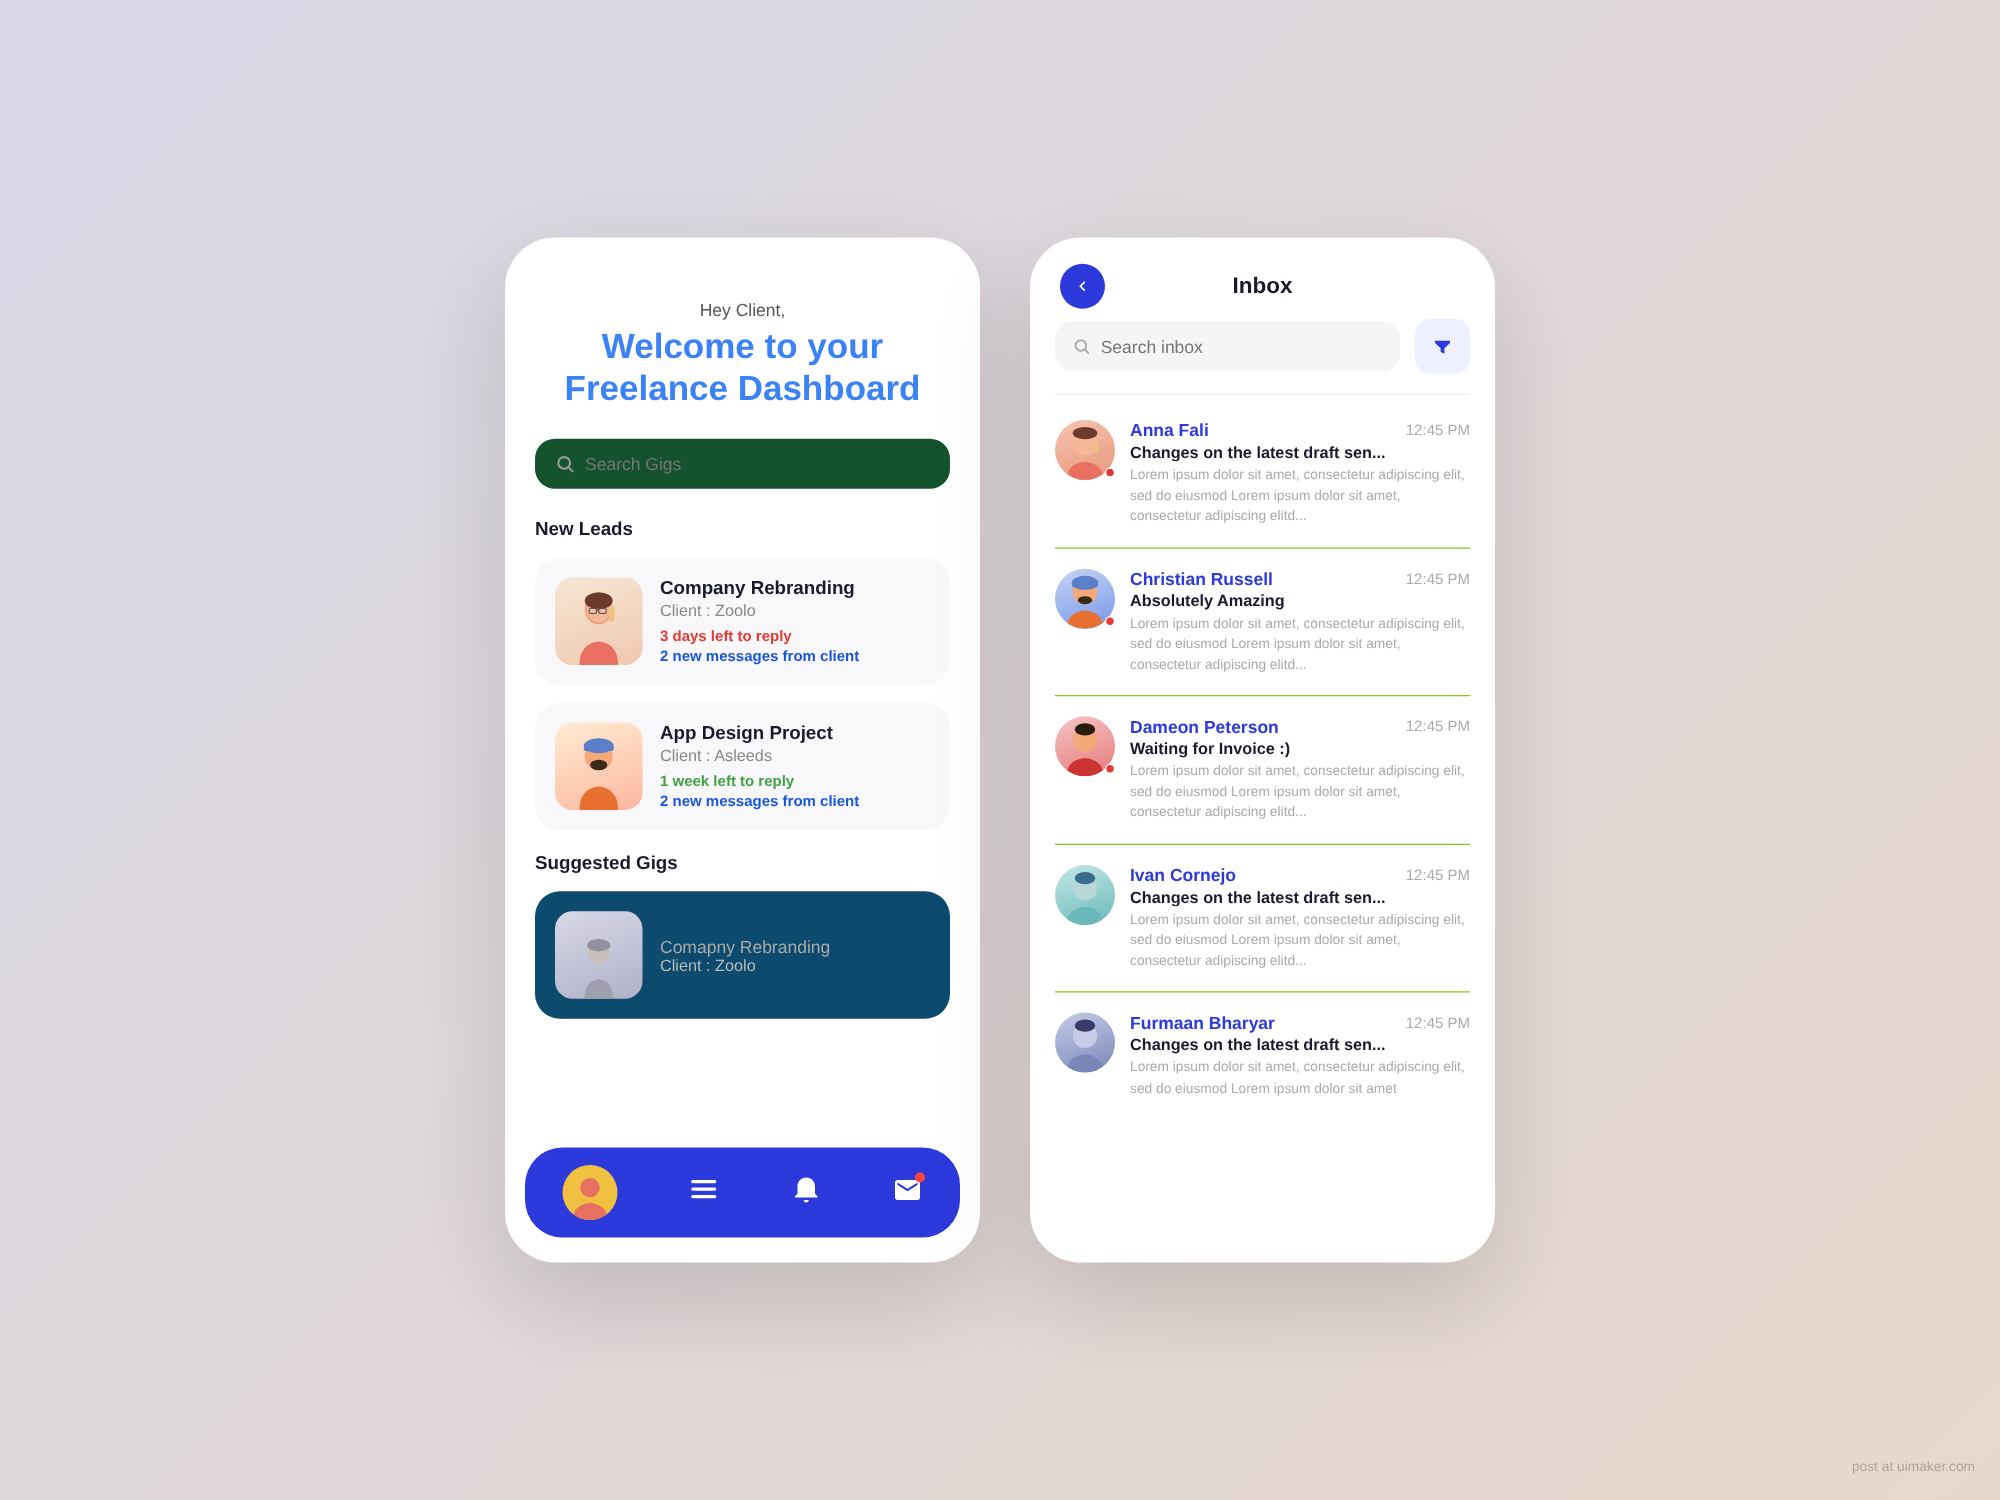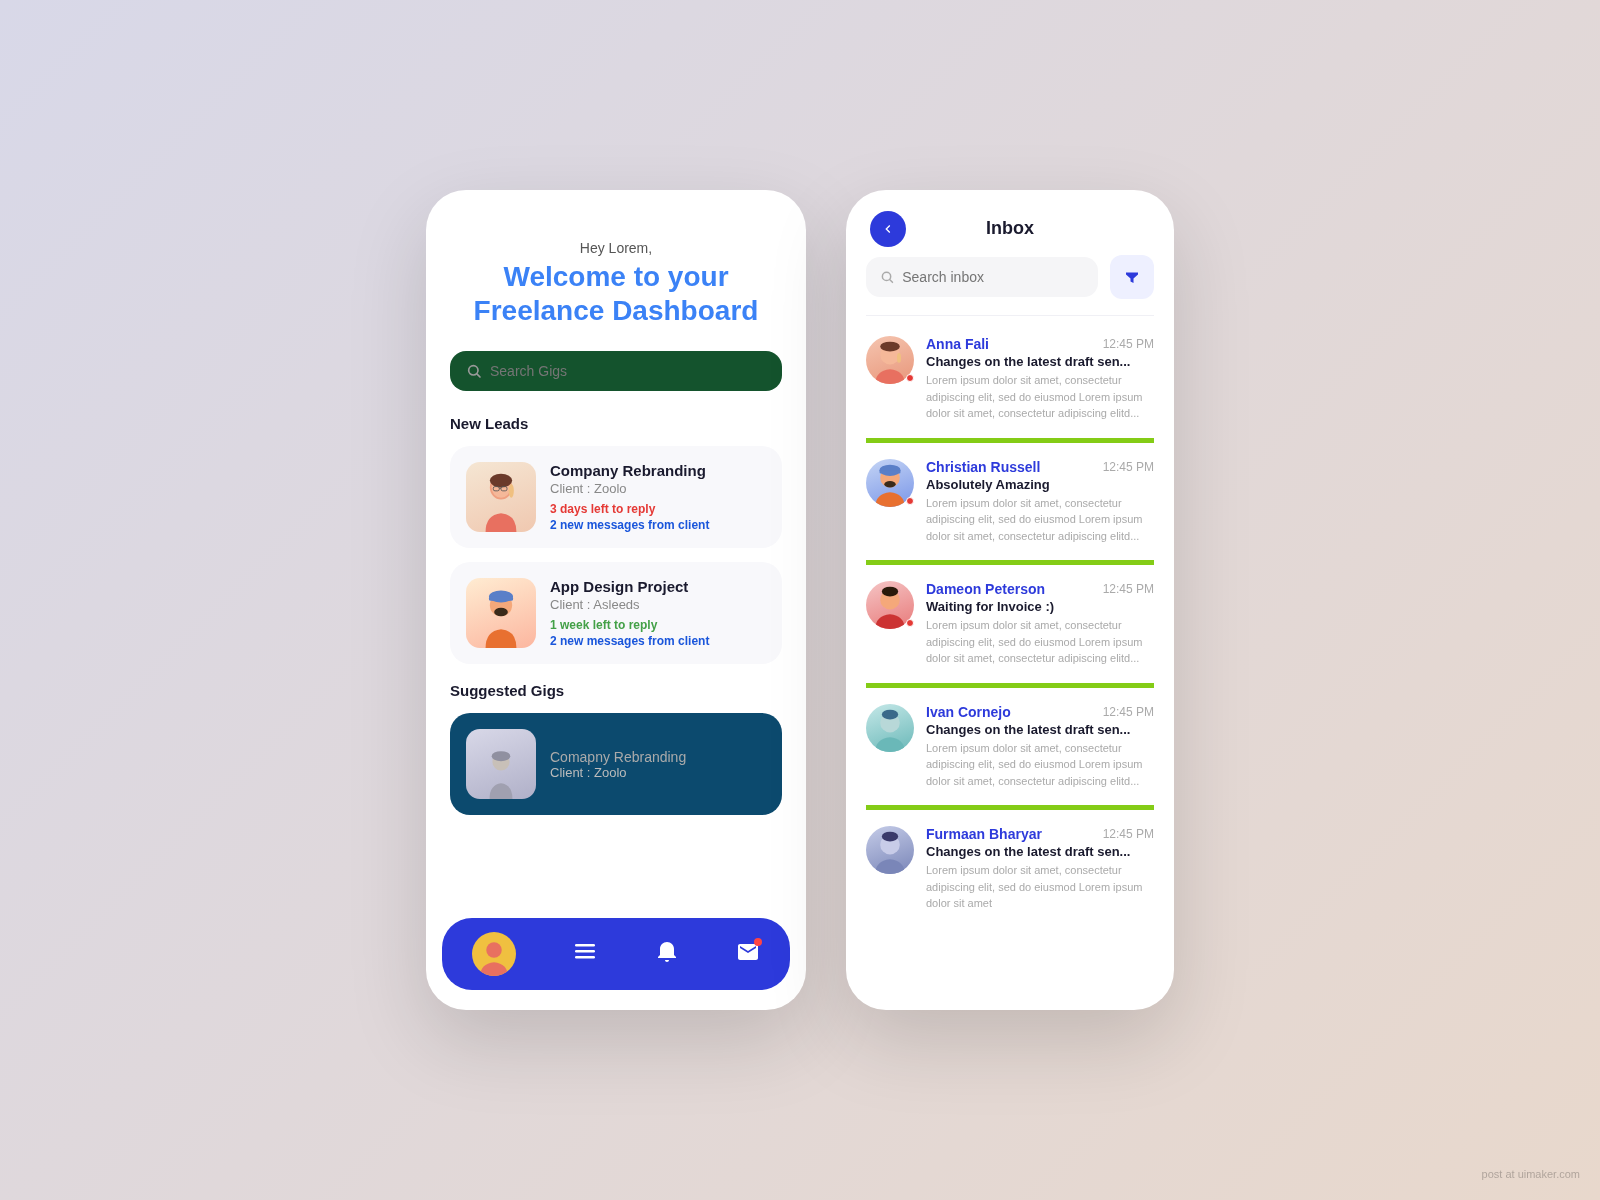--- a/index.html
+++ b/index.html
@@ -33,21 +33,21 @@
     .phone-left {
       width: 380px;
       height: 820px;
       padding: 30px 24px 0 24px;
       display: flex;
       flex-direction: column;
     }
 
     
     .phone-right {
-      width: 328px;
+      width: 372px;
       height: 820px;
       padding: 0;
       display: flex;
       flex-direction: column;
     }
 
     
     .greeting {
       text-align: center;
       margin-top: 20px;
@@ -302,21 +302,21 @@
       flex: 1;
       overflow-y: auto;
       padding: 0 20px;
     }
 
     .inbox-item {
       display: flex;
       align-items: flex-start;
       gap: 12px;
       padding: 16px 0;
-      border-bottom: 5px solid #84cc16;
+      border-bottom: 1px solid #84cc16;
       position: relative;
     }
 
     .inbox-avatar {
       width: 48px;
       height: 48px;
       border-radius: 50%;
       flex-shrink: 0;
       overflow: hidden;
       display: flex;
@@ -392,21 +392,21 @@
       color: rgba(0,0,0,0.25);
     }
   </style>
 </head>
 <body>
 
 <div class="phones-container">
 
   <div class="phone phone-left">
     <div class="greeting">
-      <div class="greeting-sub">Hey Lorem,</div>
+      <div class="greeting-sub">Hey Client,</div>
       <div class="greeting-main">Welcome to your<br>Freelance Dashboard</div>
     </div>
 
     <div class="search-bar">
       <svg class="search-icon-svg" width="16" height="16" viewBox="0 0 24 24" fill="none" stroke="#999" stroke-width="2.5" stroke-linecap="round" stroke-linejoin="round">
         <circle cx="11" cy="11" r="7"></circle>
           <line x1="21" y1="21" x2="16.65" y2="16.65"></line>
       </svg>
       <input type="text" placeholder="Search Gigs" style="">
     </div>

